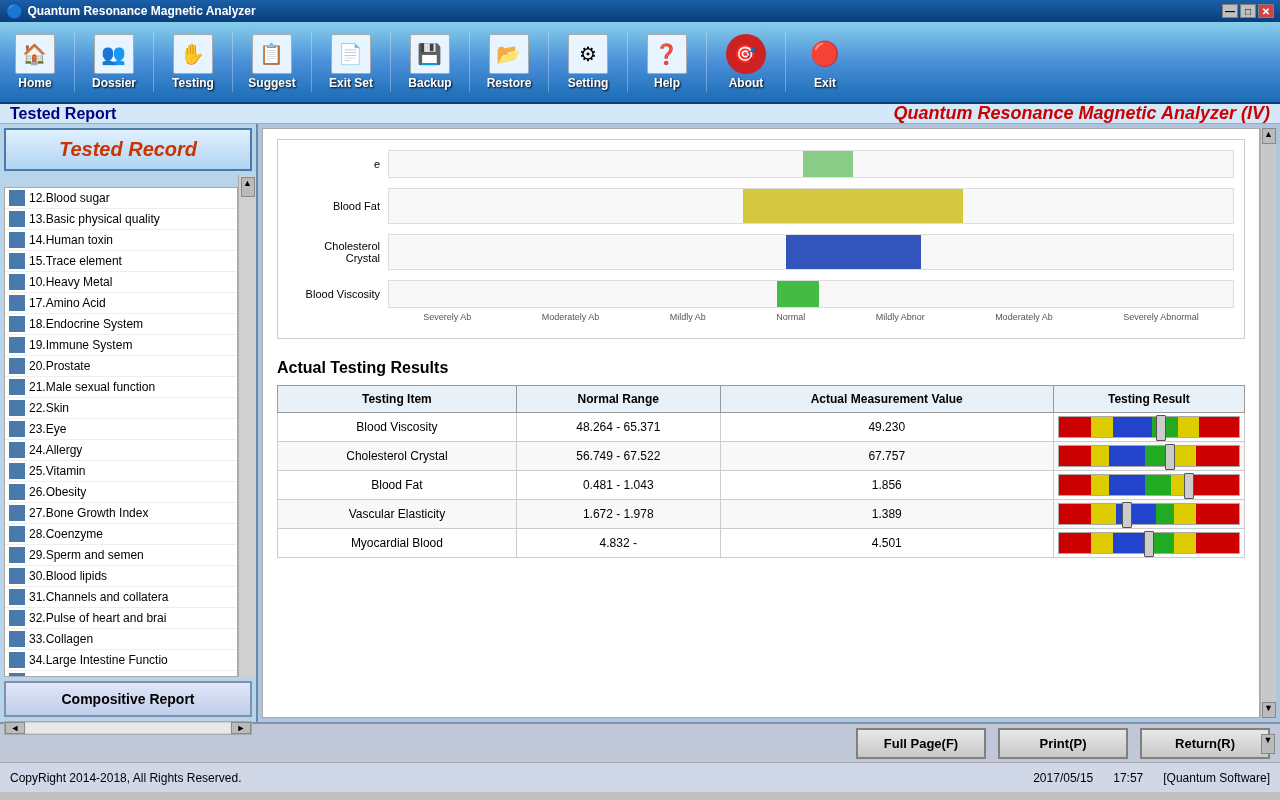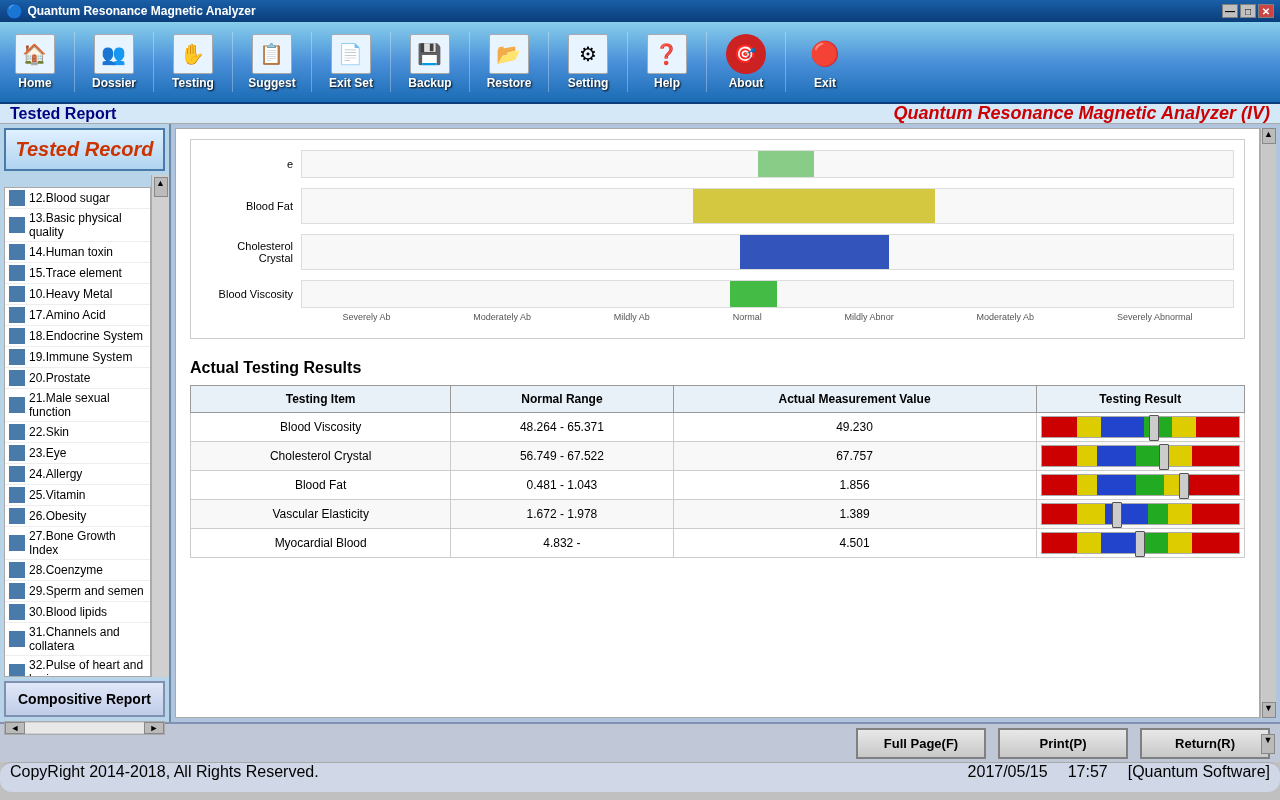--- a/index.html
+++ b/index.html
@@ -61,21 +61,21 @@
 
     
     .main-area {
       display: flex;
       height: calc(800px - 22px - 82px - 28px - 40px - 30px);
       background: #b0c4de;
     }
 
     
     .sidebar {
-      width: 171px;
+      width: 258px;
       background: #b8d4e8;
       border-right: 2px solid #6a8aaa;
       display: flex;
       flex-direction: column;
       flex-shrink: 0;
     }
     .sidebar-header {
       background: linear-gradient(to bottom, #e0f0ff, #b0d4f0);
       border: 2px solid #4a7aaa;
       margin: 4px;
@@ -176,26 +176,25 @@
       cursor: pointer;
       min-width: 130px;
       text-align: center;
     }
 
     
     .status-bar {
       height: 30px;
       background: #d0d8e8;
       display: flex;
-      align-items: flex-start;
+      align-items: center;
       padding: 0 10px;
       border-top: 1px solid #aaa;
-      font-size: 16px;
+      font-size: 12px;
       justify-content: space-between;
-      border-radius: 12px;
     }
     .status-right { display: flex; gap: 20px; }
     .right-scroll-area {
       width: 18px;
       background: #d0d0d0;
       border-left: 1px solid #aaa;
       flex-shrink: 0;
     }
   </style>
 </head>

